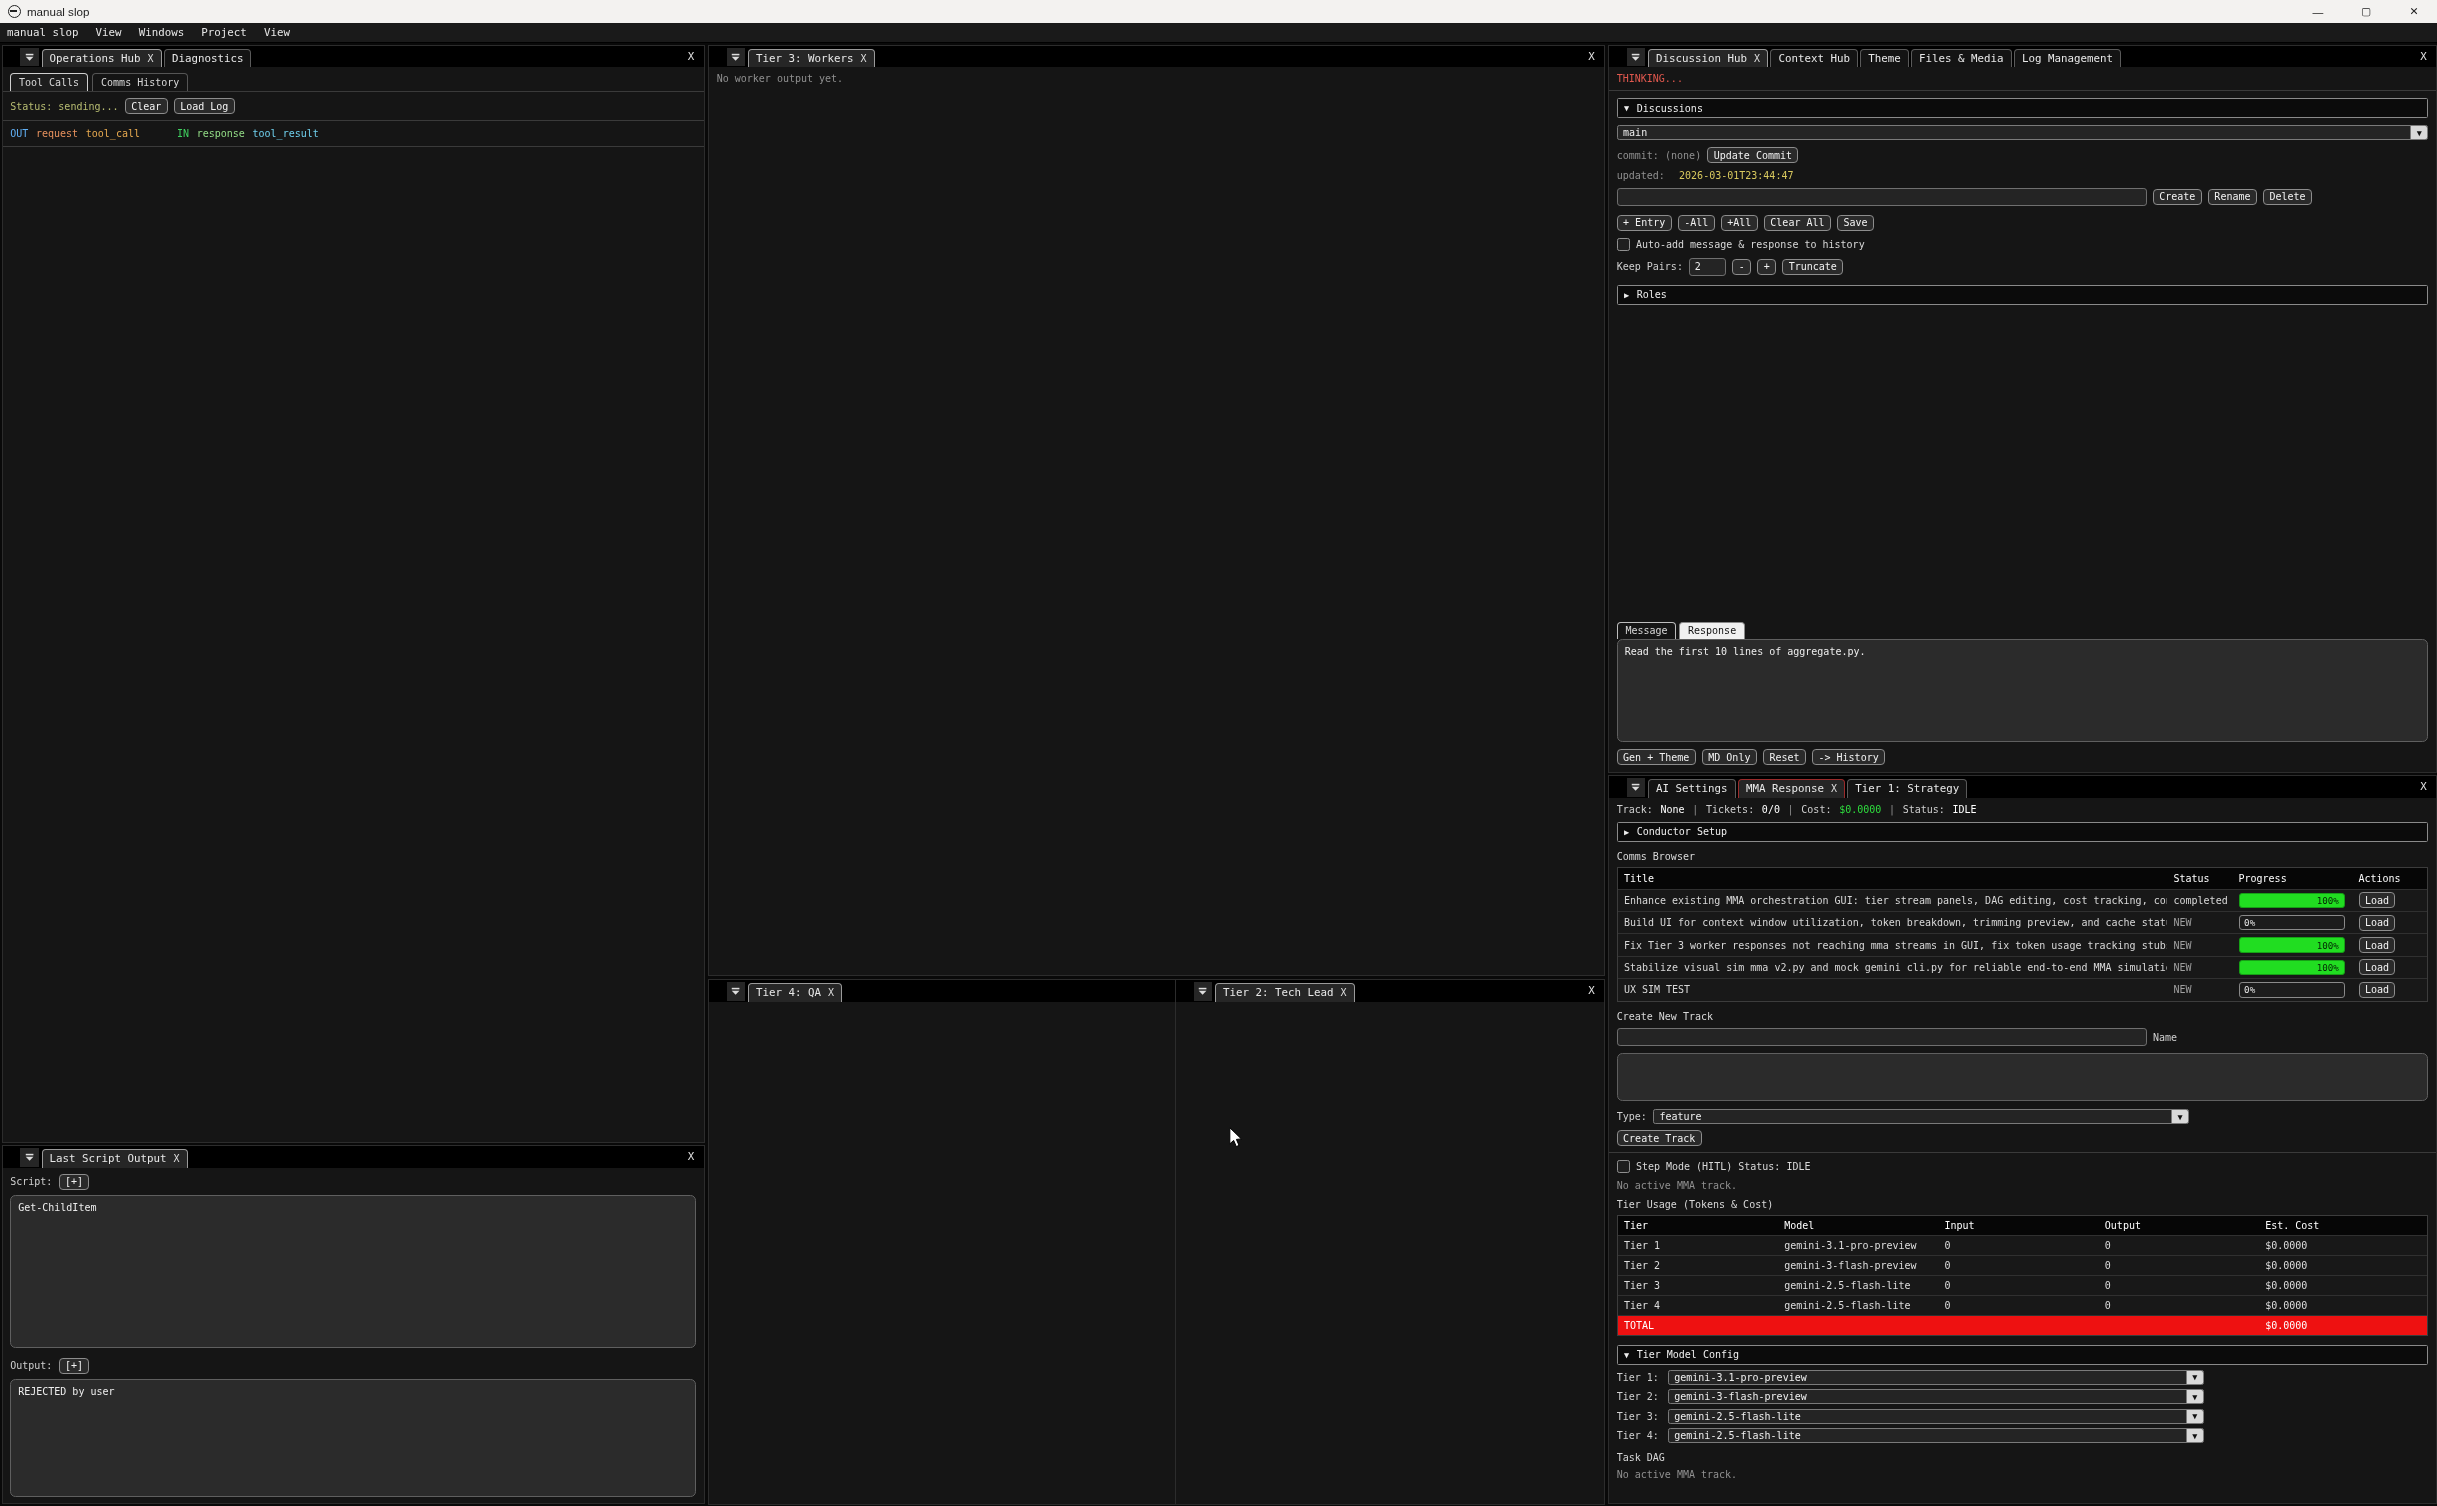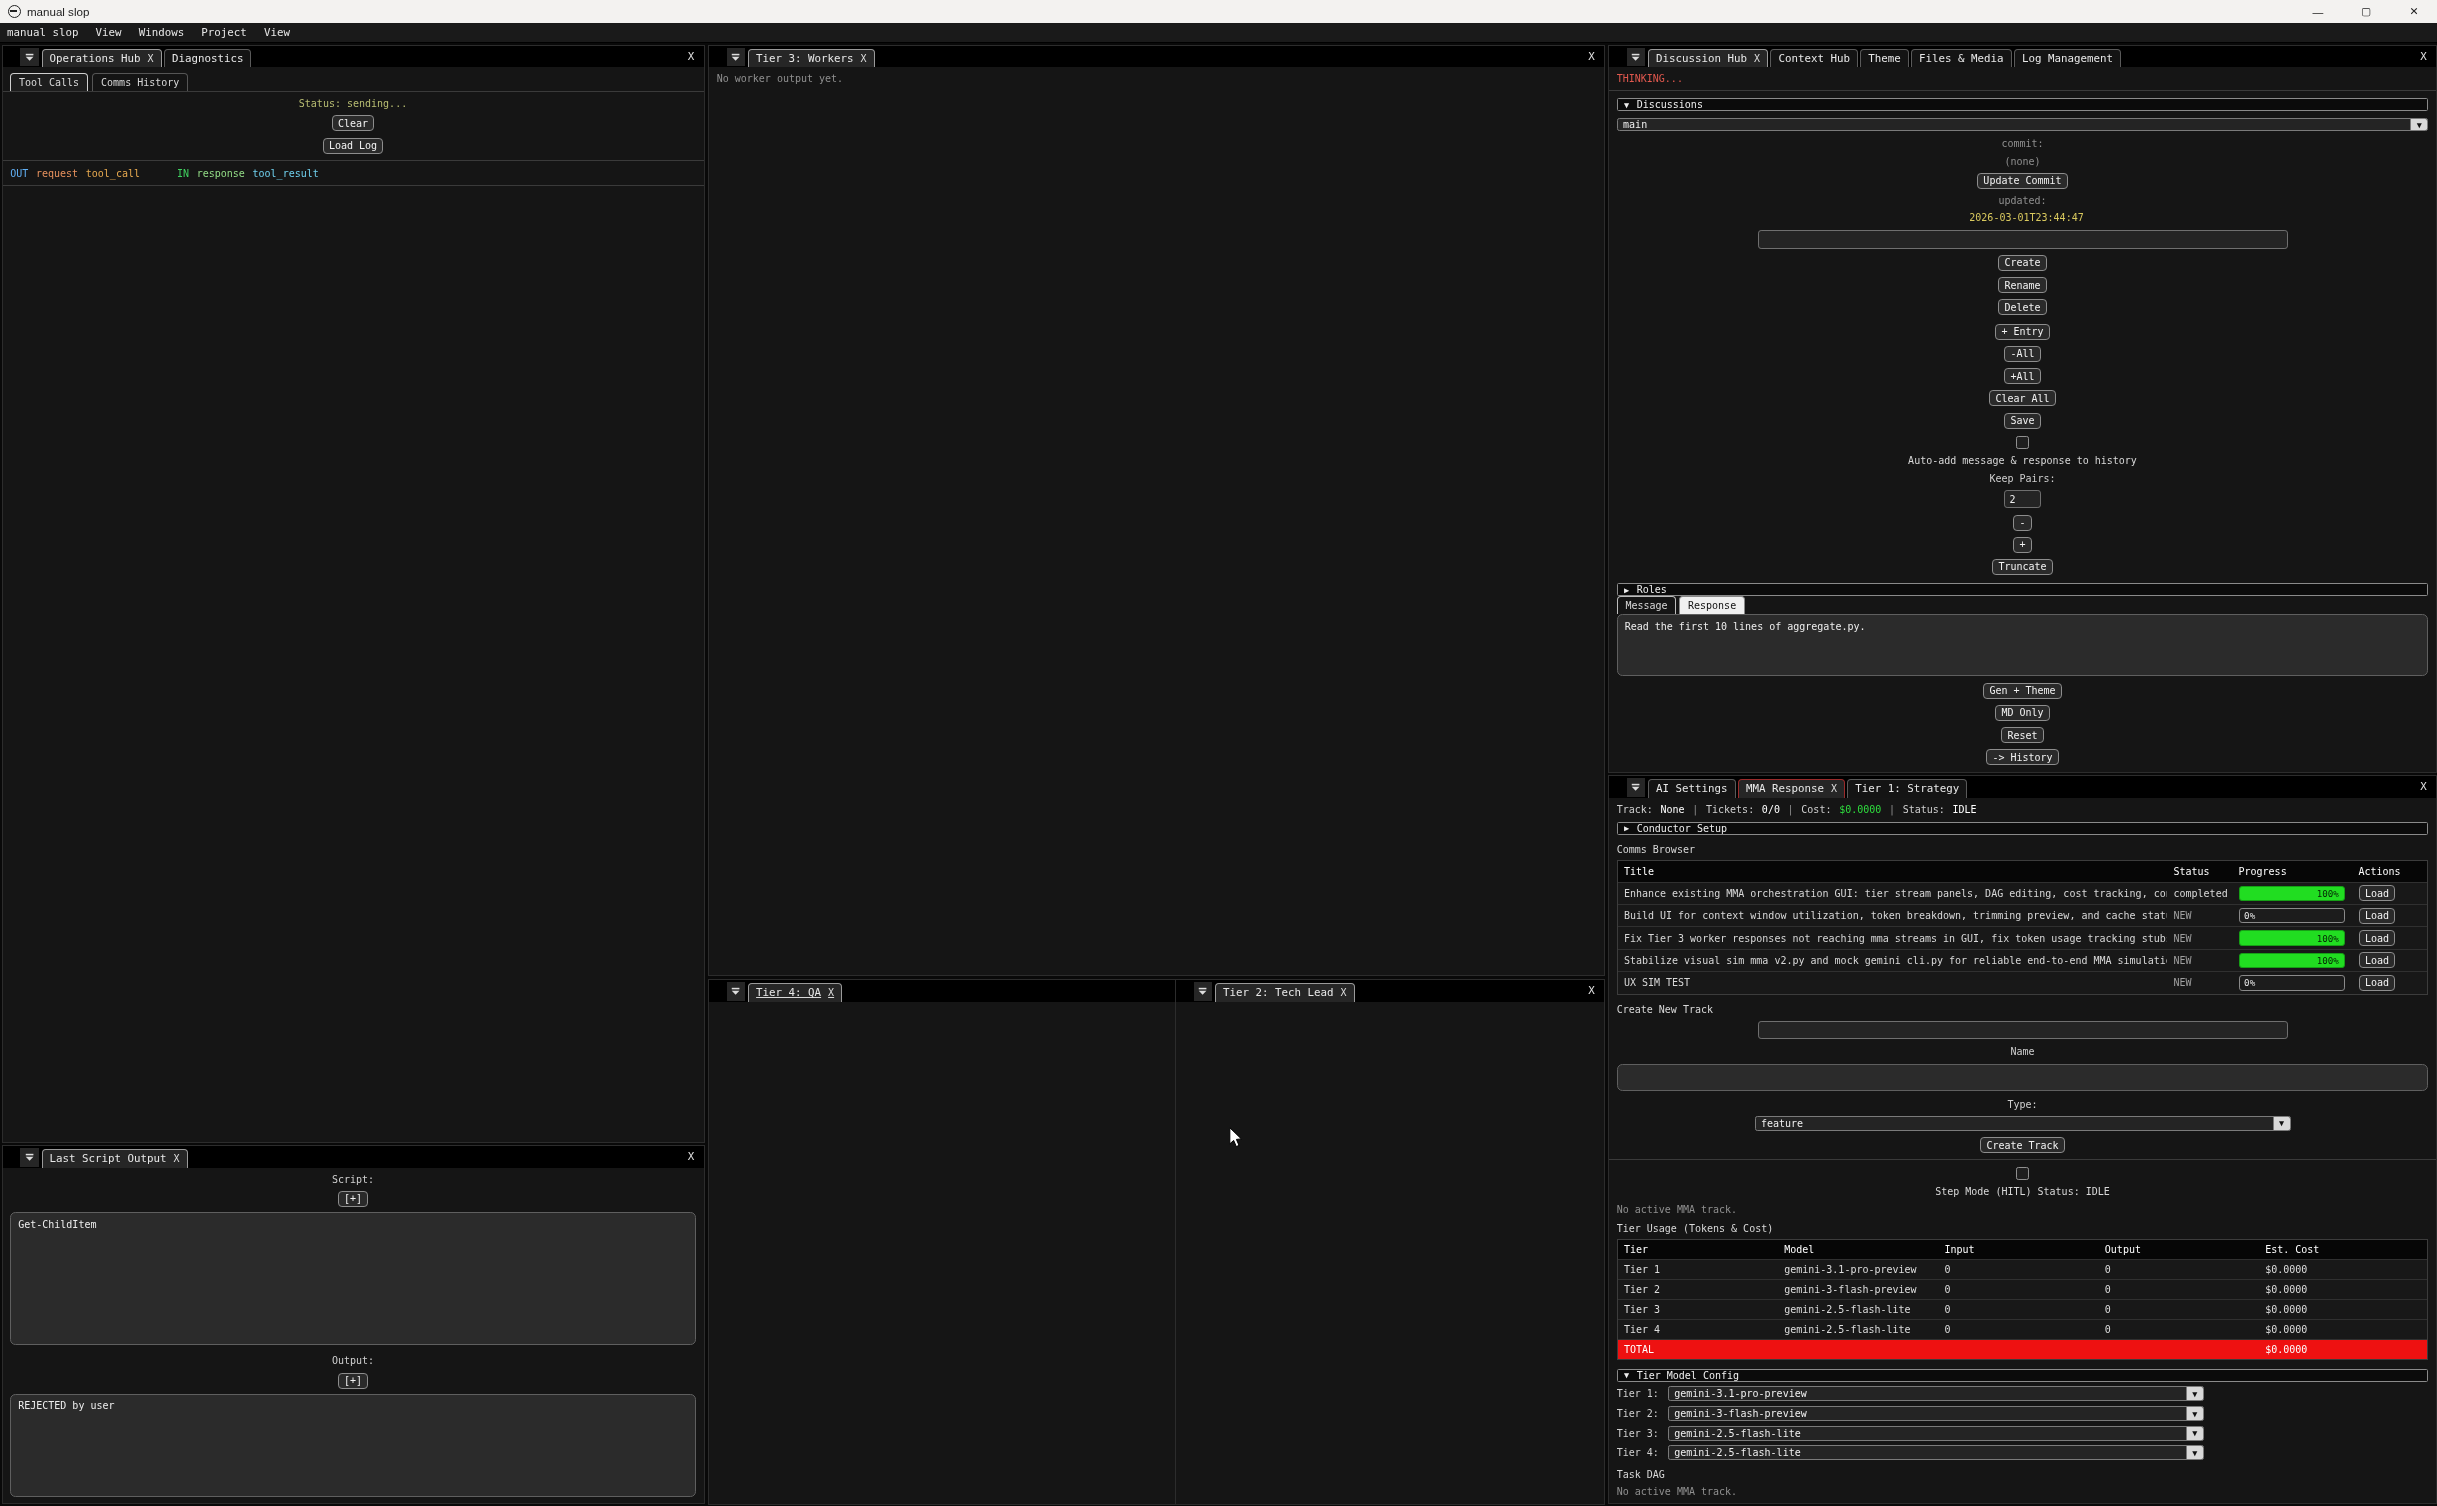--- a/index.html
+++ b/index.html
@@ -50,21 +50,21 @@
            font-family:inherit; font-size:10px; height:18.5px; padding:0 4.6px; }
   .textarea { background:#2b2b2b; border:0.8px solid #5f5f5f; border-radius:5.4px; color:#ededed;
               font-family:inherit; font-size:10px; padding:5.4px 7px; resize:none; width:100%; display:block; }
   .select { display:flex; align-items:center; background:#242424; border:0.8px solid #7a7a7a;
             border-radius:2.3px; height:15px; padding-left:5.4px; color:#efefef; position:relative; }
   .select .arrow { margin-left:auto; width:17px; height:100%; background:#d9d9d9; color:#111;
                    display:flex; align-items:center; justify-content:center; font-size:8.5px;
                    border-left:0.8px solid #7a7a7a; border-radius:0 1.5px 1.5px 0; }
   .cb { width:13px; height:13px; background:#1f1f1f; border:0.8px solid #909090; border-radius:2.3px;
         display:inline-block; flex:0 0 auto; }
-  .row { display:flex; align-items:center; gap:6.2px;flex-direction:column; }
+  .row { display:flex; align-items:center; gap:6.2px; }
 
   .fold { display:flex; align-items:center; gap:7.7px; height:20px; background:#0b0b0b;
           border:0.8px solid #8a8a8a; border-radius:1.5px; padding:0 6.2px; color:#efefef; font-size:10px; }
   .fold .tri { font-size:8.5px; }
 
   
   .subtabs { display:flex; gap:4.6px; align-items:flex-end; border-bottom:0.8px solid #3a3a3a;
              margin:0 -7.7px; padding:0 7.7px; }
   .subtab { height:17.7px; display:flex; align-items:center; padding:0 7.7px; font-size:10px;
             background:#141414; border:0.8px solid #555; border-bottom:none; border-radius:3.9px 3.9px 0 0; }
@@ -231,21 +231,21 @@
             <span class="tab-x">X</span>
           </div>
         </div>
       <span class="dock-close">X</span>
     </div>
     <div class="content">
       <span class="dim">No worker output yet.</span>
     </div>
   </div>
 
-  <div class="panel" style="left:708px; top:936px; width:507px; height:526px;text-decoration:underline;">
+  <div class="panel" style="left:708px; top:936px; width:507px; height:526px;">
     <div class="dockbar">
       <span class="dock-icon">
         <svg width="9.2" height="8.5" viewBox="0 0 12 11">
             <rect x="1" y="1" width="10" height="2" fill="#ddd"></rect>
             <path d="M1,5 L11,5 L6,10 Z" fill="#ddd"></path>
           </svg>
       </span>
       <div class="tabs">
 
           <div class="tab" data-sel="1">

